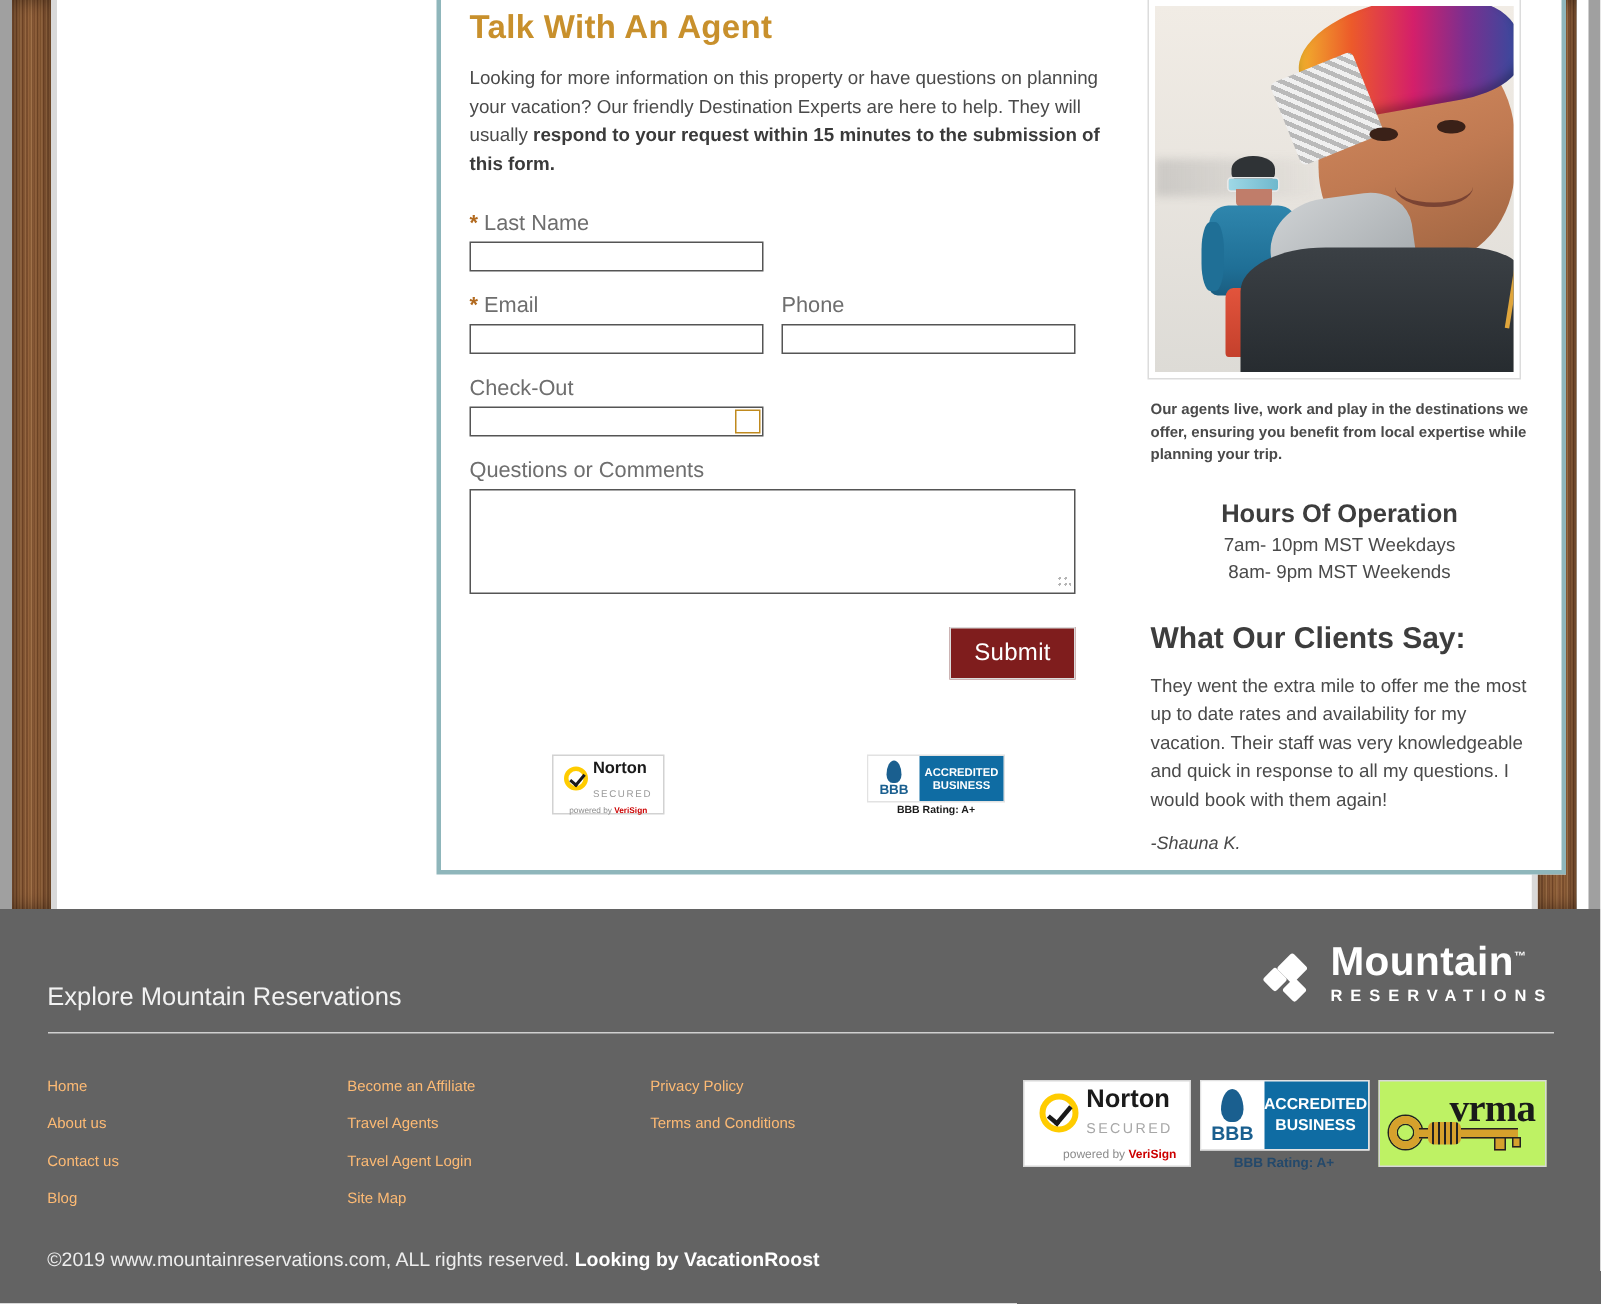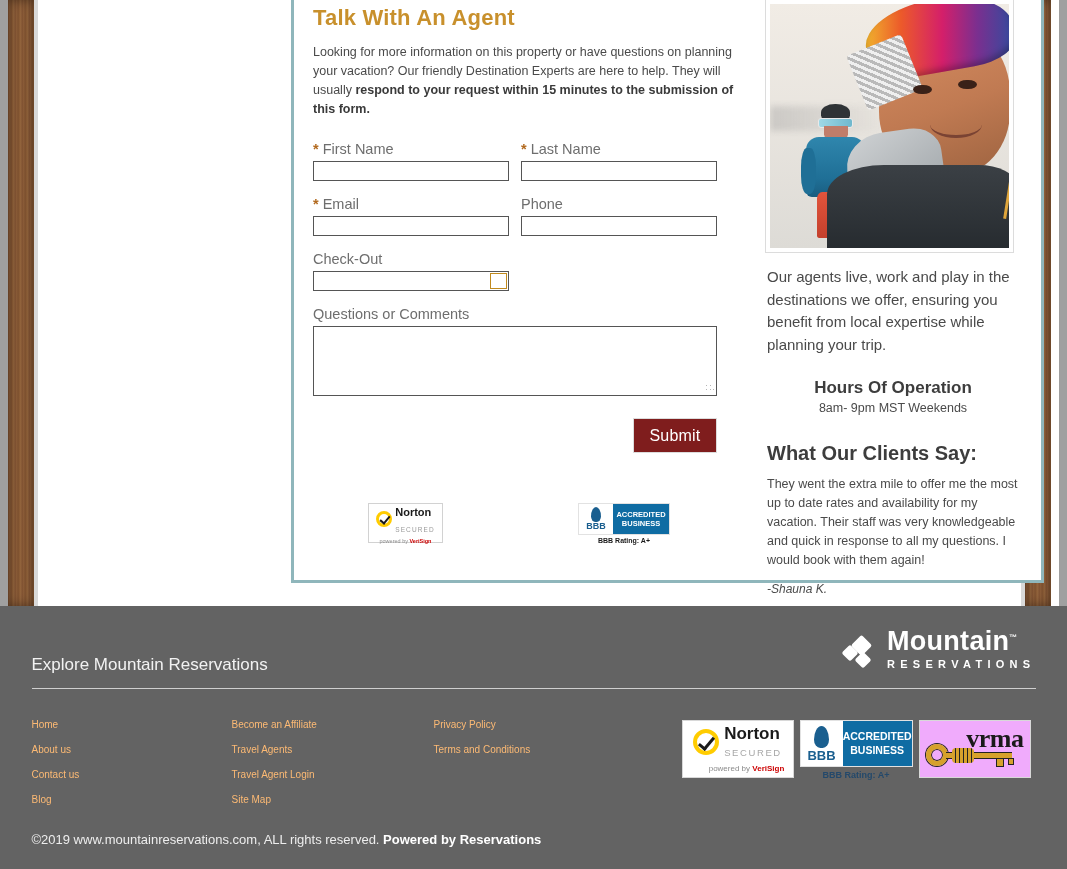--- a/index.html
+++ b/index.html
@@ -342,24 +342,25 @@
     position: absolute; left: -14%; top: 66%; width: 110%; height: 40%;
     background: linear-gradient(180deg,#3b4045,#23282c);
     border-radius: 30% 20% 0 0;
   }
   .nn-pole {
     position: absolute; right: 8%; top: 68%; width: 3px; height: 20%;
     background: #e0a63c; transform: rotate(9deg);
   }
 
   .side-text {
-    font-size: 15px;
+    font-size: 10px;
     color: #4a4a4a;
     line-height: 1.5;
     margin: 13px 0 0 2px;
+    font-weight: bold;
   }
 
   .hours-title {
     text-align: center;
     font-size: 17px;
     font-weight: bold;
     color: #3d3d3d;
     margin: 22px 0 2px 0;
   }
   .hours-line {
@@ -503,21 +504,21 @@
     align-items: center; justify-content: center;
     font-size: 10.5px; font-weight: bold; line-height: 1.25;
   }
   .bbbl-rating {
     font-size: 9px; font-weight: bold; color: #24496b;
     text-align: center; margin-top: 3px;
   }
 
   .badge-vrma {
     width: 112px; height: 58px;
-    background: #f0abfc; border: 1px solid #d8d8d8;
+    background: #bef264; border: 1px solid #d8d8d8;
     position: relative; overflow: hidden;
   }
   .vrma-text {
     position: absolute; right: 6px; top: 3px;
     font-family: "Liberation Serif", serif;
     font-size: 26px; font-weight: bold;
     color: #1a1a1a; letter-spacing: -.5px;
   }
   .vrma-key {
     position: absolute; left: 6px; top: 20px;
@@ -573,24 +574,20 @@
 
     <div class="form-panel">
 
       <div class="form-col">
 
         <h1 class="panel-title">Talk With An Agent</h1>
 
         <p class="intro"><span>Looking for more information on this property or have questions on planning your vacation? Our friendly Destination Experts are here to help. They will usually </span><b>respond to your request within 15 minutes to the submission of this form.</b></p>
 
         <div class="row">
-          <div class="field">
-            <label class="field-label"><span class="req">*</span> <span>First Name</span></label>
-            <input class="txt" type="text" value="" style="">
-          </div>
           <div class="field">
             <label class="field-label"><span class="req">*</span> <span>Last Name</span></label>
             <input class="txt" type="text" value="" style="">
           </div>
         </div>
 
         <div class="row">
           <div class="field">
             <label class="field-label"><span class="req">*</span> <span>Email</span></label>
             <input class="txt" type="text" value="" style="">
@@ -677,20 +674,21 @@
               <span class="nn-glove"></span>
               <span class="nn-coat"></span>
               <span class="nn-pole"></span>
             </span>
           </div>
         </div>
 
         <p class="side-text">Our agents live, work and play in the destinations we offer, ensuring you benefit from local expertise while planning your trip.</p>
 
         <h2 class="hours-title">Hours Of Operation</h2>
+        <div class="hours-line">7am- 10pm MST Weekdays</div>
         <div class="hours-line">8am- 9pm MST Weekends</div>
 
         <h2 class="clients-title">What Our Clients Say:</h2>
         <p class="quote">They went the extra mile to offer me the most up to date rates and availability for my vacation. Their staff was very knowledgeable and quick in response to all my questions. I would book with them again!</p>
         <div class="quote-author">-Shauna K.</div>
       </div>
 
     </div>
   </div>
 
@@ -766,18 +764,18 @@
               <span class="vk-ring"></span>
               <span class="vk-shaft"></span>
               <span class="vk-coil"></span>
               <span class="vk-bit1"></span>
               <span class="vk-bit2"></span>
             </span>
           </div>
         </div>
       </div>
 
-      <div class="copyright"><span>©2019 www.mountainreservations.com, ALL rights reserved. </span><b>Powered by Reservations</b></div>
+      <div class="copyright"><span>©2019 www.mountainreservations.com, ALL rights reserved. </span><b>Looking by VacationRoost</b></div>
 
     </div>
   </div>
 
 </div>
 
 </body></html>

